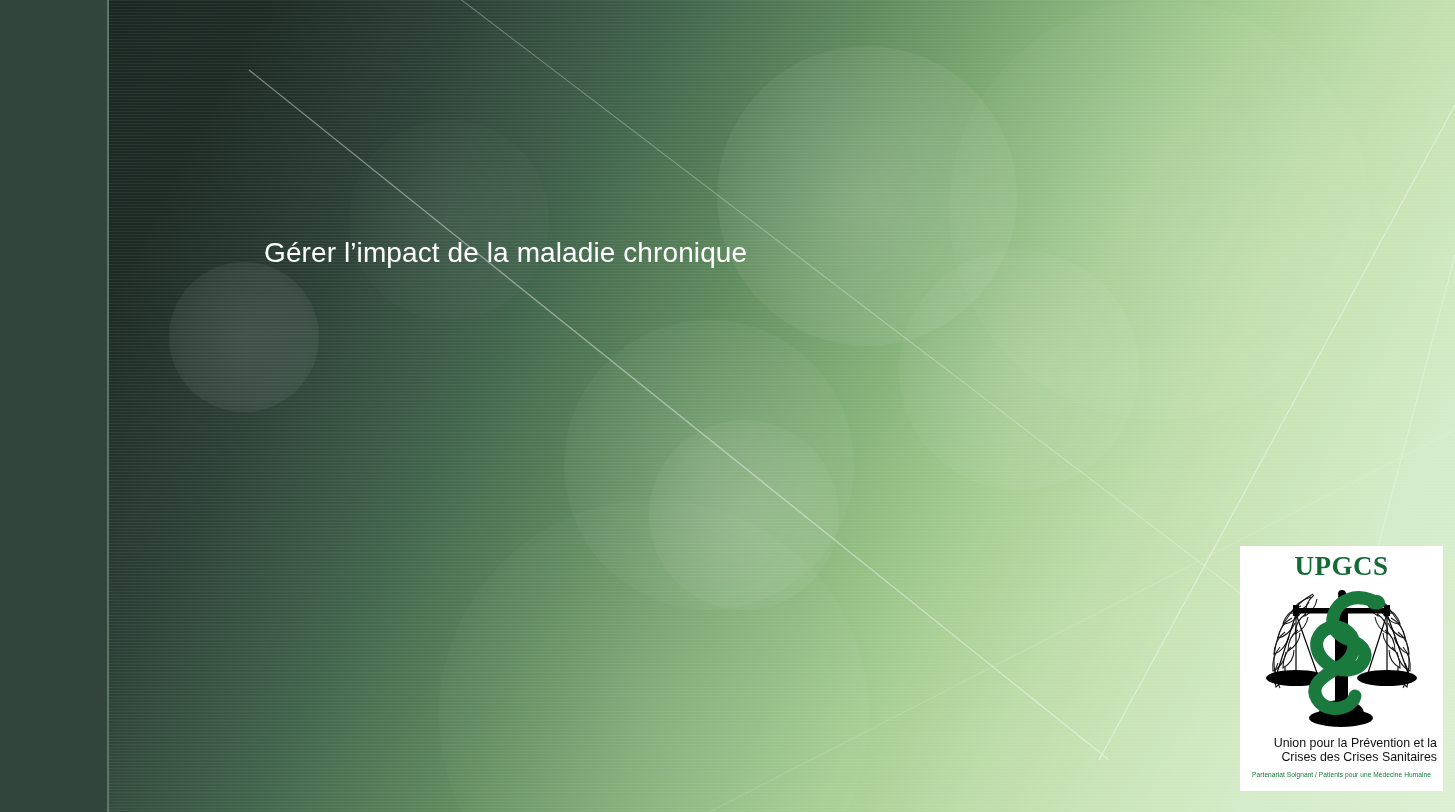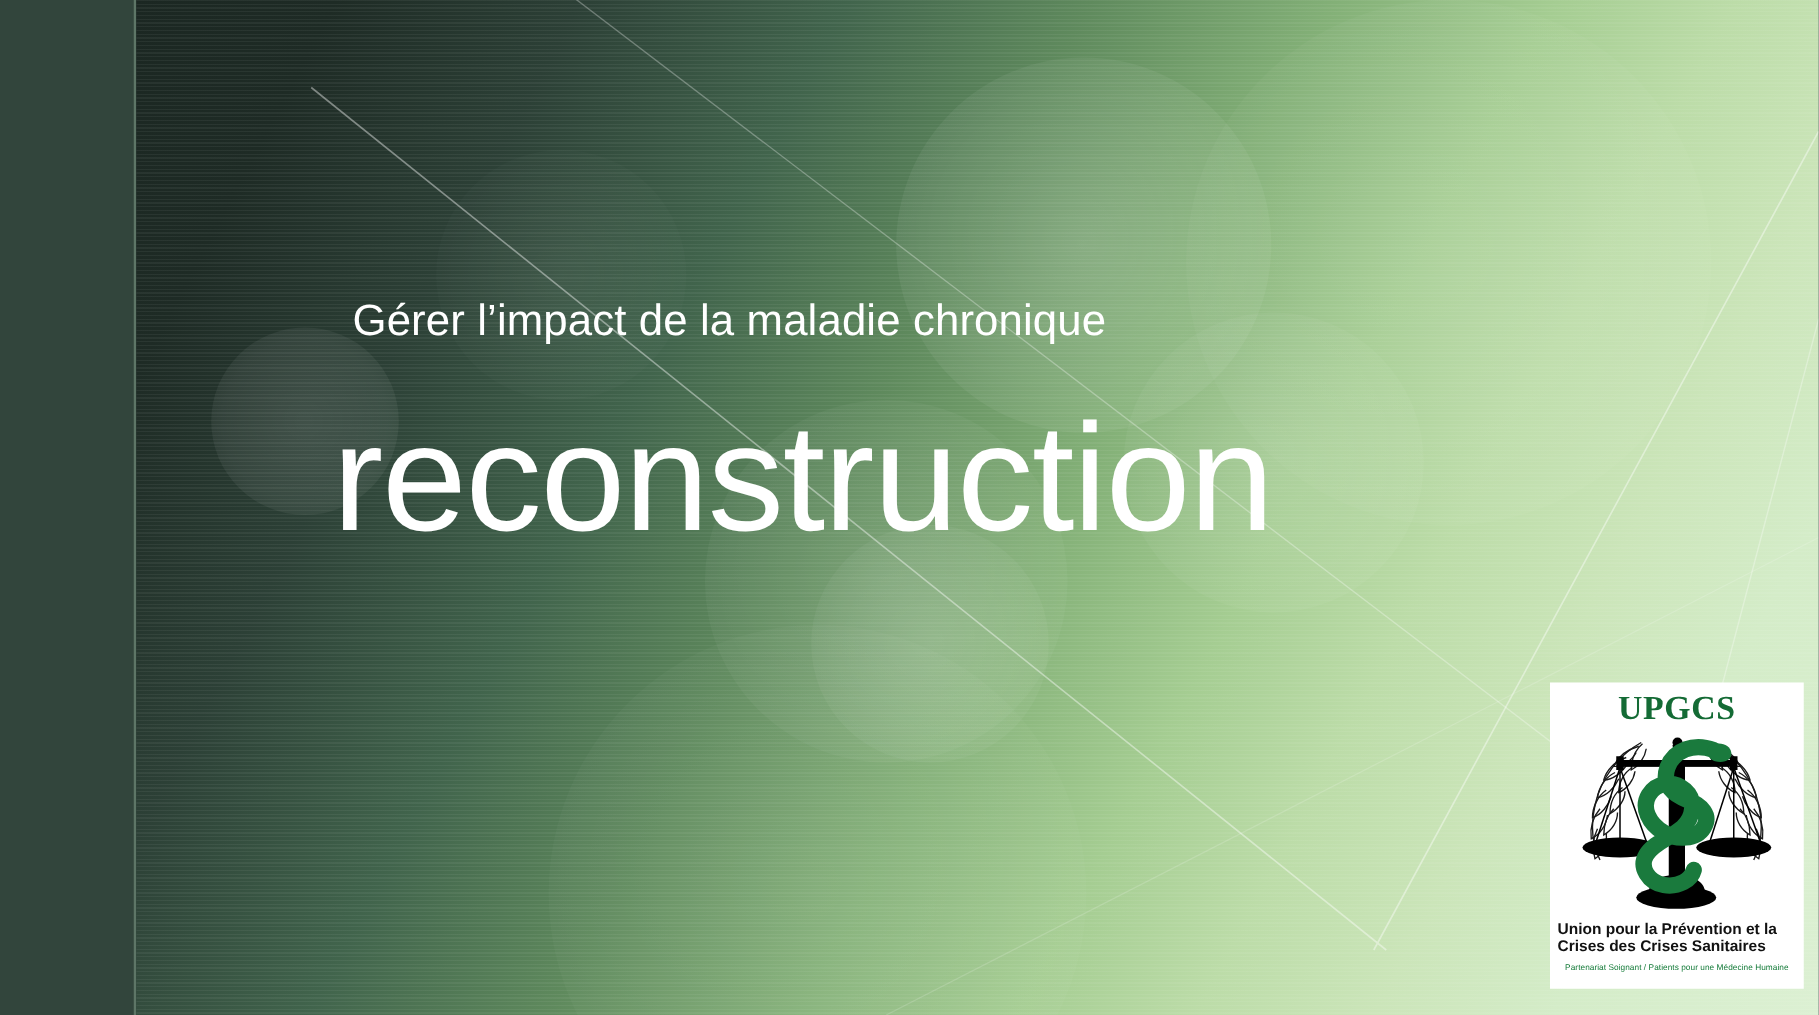--- a/index.html
+++ b/index.html
@@ -93,23 +93,23 @@
       to bottom,
       rgba(255,255,255,.055) 0px,
       rgba(255,255,255,.055) 1px,
       rgba(0,0,0,0) 1px,
       rgba(0,0,0,0) 3px);
   }
 
   
   .subtitle {
     position: absolute;
-    left: 173px;
+    left: 155px;
     top: 237px;
-    font-size: 35px;
+    font-size: 28px;
     font-weight: 400;
     color: #ffffff;
     letter-spacing: .1px;
     white-space: nowrap;
   }
   .title {
     position: absolute;
     left: 157px;
     top: 312px;
     width: 830px;
@@ -145,25 +145,25 @@
     position: absolute;
     top: 32px;
     left: 11px;
     width: 181px;
     height: 154px;
   }
   .logo-name {
     position: absolute;
     top: 190px;
     left: 6px; right: 6px;
-    text-align: left;
+    text-align: right;
     font-size: 12.4px;
     line-height: 1.16;
     color: #111111;
-    font-weight: 700;
+    font-weight: 400;
   }
   .logo-tag {
     position: absolute;
     top: 225px;
     left: 4px; right: 4px;
     text-align: center;
     font-size: 6.6px;
     color: #127a37;
     letter-spacing: .05px;
     white-space: nowrap;
@@ -200,21 +200,20 @@
       <g stroke="#ffffff" fill="none" stroke-width="1" opacity="0.16">
         <path d="M 600 812 L 1346 430"></path>
       </g>
     </svg>
 
     <div class="scan"></div>
 
     <div class="subtitle">Gérer l’impact de la maladie chronique</div>
 
     <div class="title">
-      <div>reconstruction</div>
     </div>
 
     <div class="logo-card">
 
       <div class="logo-word">UPGCS</div>
 
       <svg class="logo-emblem" viewBox="0 0 181 154">
 
         <g stroke="#1a1a1a" fill="none" stroke-width="1.1">
           <path d="M62 16 C44 26 30 44 25 66 C21 84 23 98 29 110"></path>

